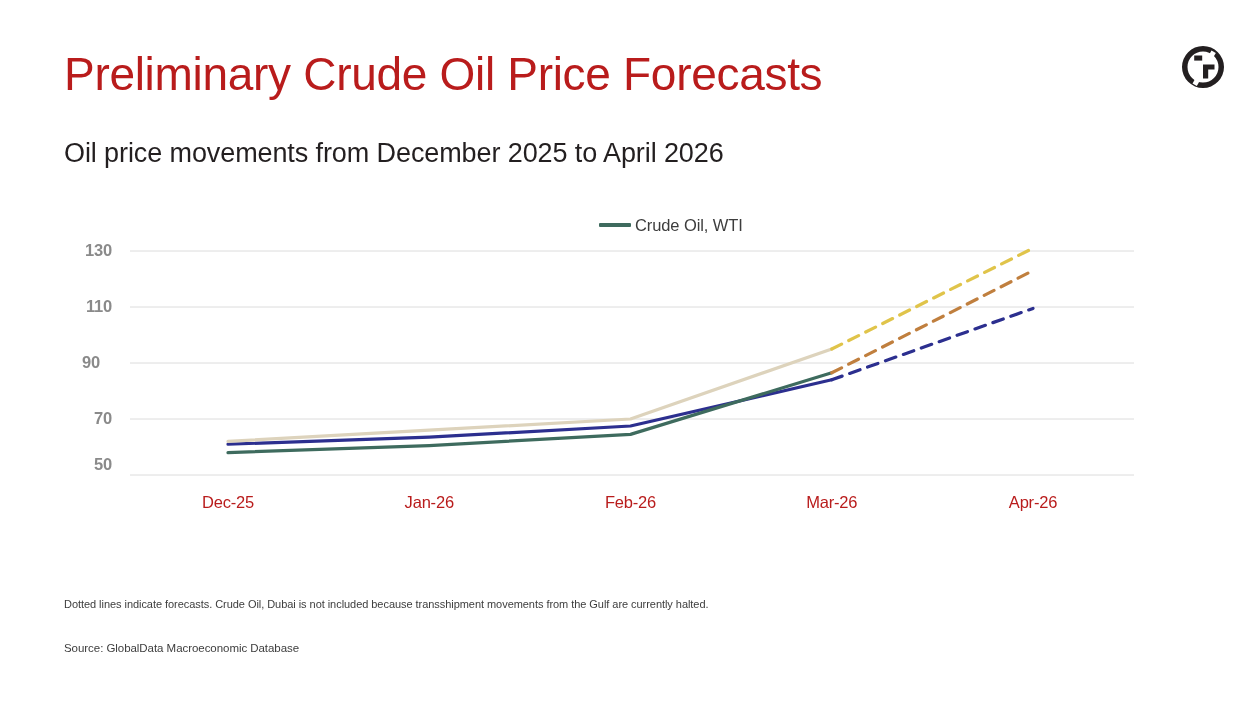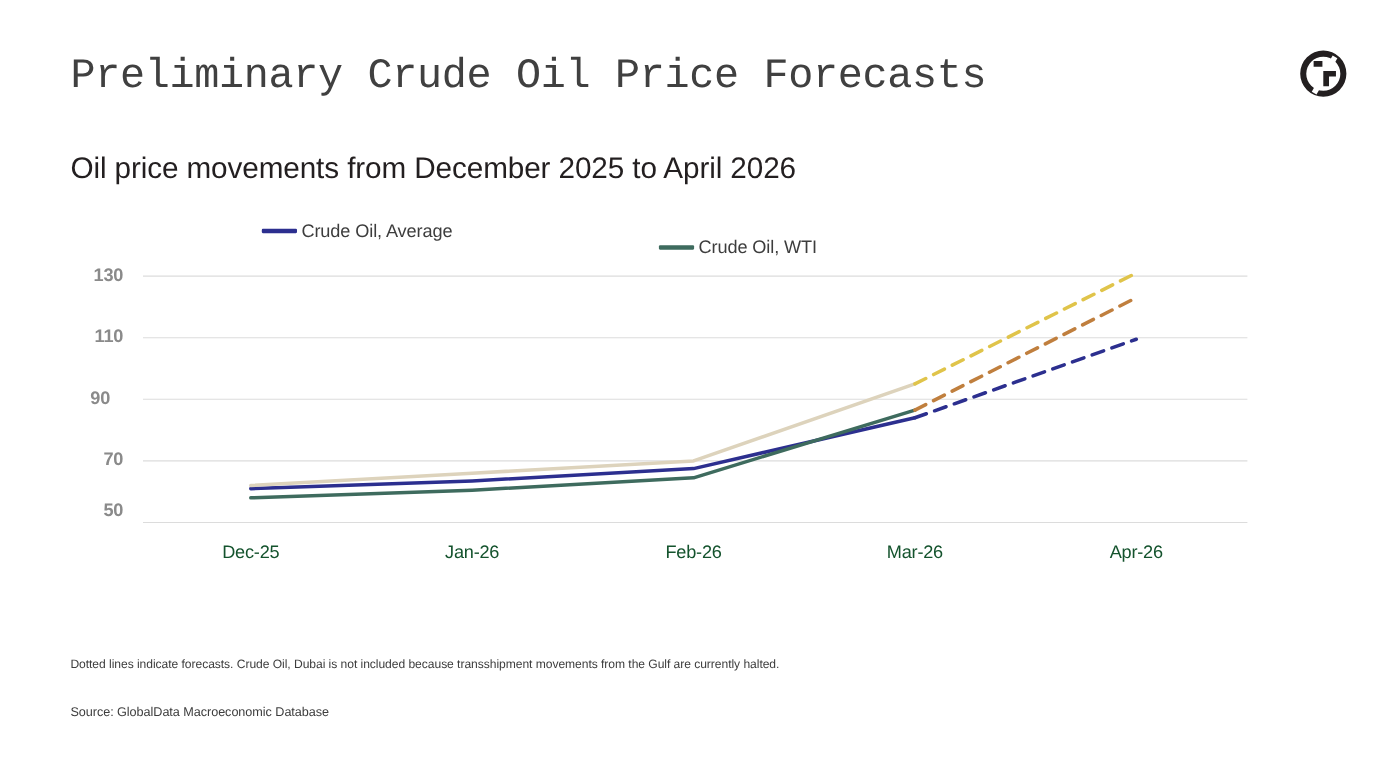--- a/index.html
+++ b/index.html
@@ -19,27 +19,26 @@
   .page {
     position: absolute;
     inset: 0;
   }
 
   
   .chart-title {
     position: absolute;
     left: 64px;
     top: 48px;
-    font-size: 38px;
+    font-size: 46px;
     font-weight: 400;
     letter-spacing: -0.3px;
-    color: #404040;
+    color: #b91c1c;
     line-height: 1.15;
     white-space: nowrap;
-    font-family: Liberation Mono, monospace;
   }
   .chart-subtitle {
     position: absolute;
     left: 64px;
     top: 138px;
     font-size: 27px;
     font-weight: 400;
     color: #231f20;
     letter-spacing: -0.1px;
     white-space: nowrap;
@@ -100,21 +99,21 @@
     font-size: 16.5px;
     color: #8a8a8a;
     letter-spacing: -0.2px;
     font-weight: bold;
   }
   .x-tick-label {
     position: absolute;
     width: 140px;
     text-align: center;
     font-size: 16.5px;
-    color: #14532d;
+    color: #b91c1c;
     letter-spacing: -0.2px;
   }
 
   
   .footnote {
     position: absolute;
     left: 64px;
     top: 598px;
     font-size: 11px;
     color: #3d3d3d;
@@ -142,24 +141,20 @@
   <div class="logo">
     <svg viewBox="0 0 46 46" width="46" height="46" aria-hidden="true">
       <path d="M23 2 A21 21 0 1 0 23 44 A21 21 0 1 0 23 2 Z M23 7.5 A15.5 15.5 0 1 1 23 38.5 A15.5 15.5 0 1 1 23 7.5 Z" fill="#231f20"></path>
       <path d="M31.5 6.5 L12.5 39.5 L16.8 42 L35.8 9 Z" fill="#ffffff"></path>
       <path d="M23 20.5 L34.5 20.5 L34.5 25.6 L28.2 25.6 L28.2 34.5 L23 34.5 Z" fill="#231f20"></path>
       <path d="M22.2 11.5 L22.2 16.6 L14.2 16.6 L14.2 11.5 Z" fill="#231f20"></path>
     </svg>
   </div>
 
   <div class="legend">
-    <div class="legend-item i0">
-      <span class="legend-swatch" id="sw0" style="background: rgb(44, 47, 143);"></span>
-      <span class="legend-label">Crude Oil, Average</span>
-    </div>
     <div class="legend-item i1">
       <span class="legend-swatch" id="sw1" style="background: rgb(62, 107, 94);"></span>
       <span class="legend-label">Crude Oil, WTI</span>
     </div>
   </div>
 
   <div class="plot-area">
     <svg id="plot-svg" width="1259" height="708" viewBox="0 0 1259 708" aria-hidden="true" style="position:absolute;left:0;top:0;">
         <line x1="130" x2="1134" y1="475" y2="475" stroke="#dcdcdc" stroke-width="1"></line>
         <line x1="130" x2="1134" y1="419" y2="419" stroke="#dcdcdc" stroke-width="1"></line>

